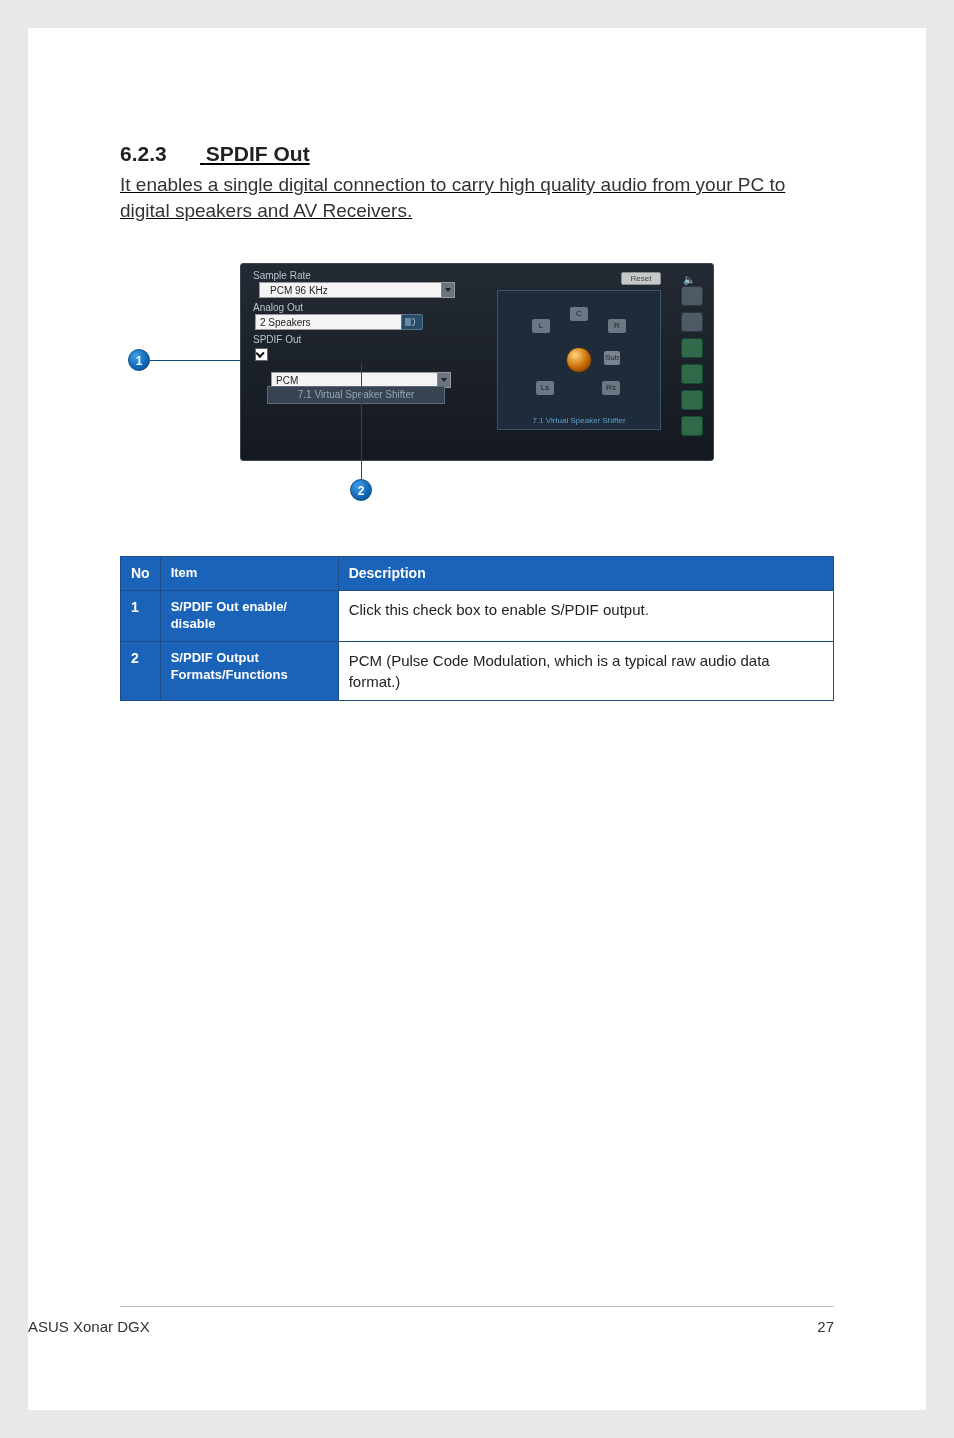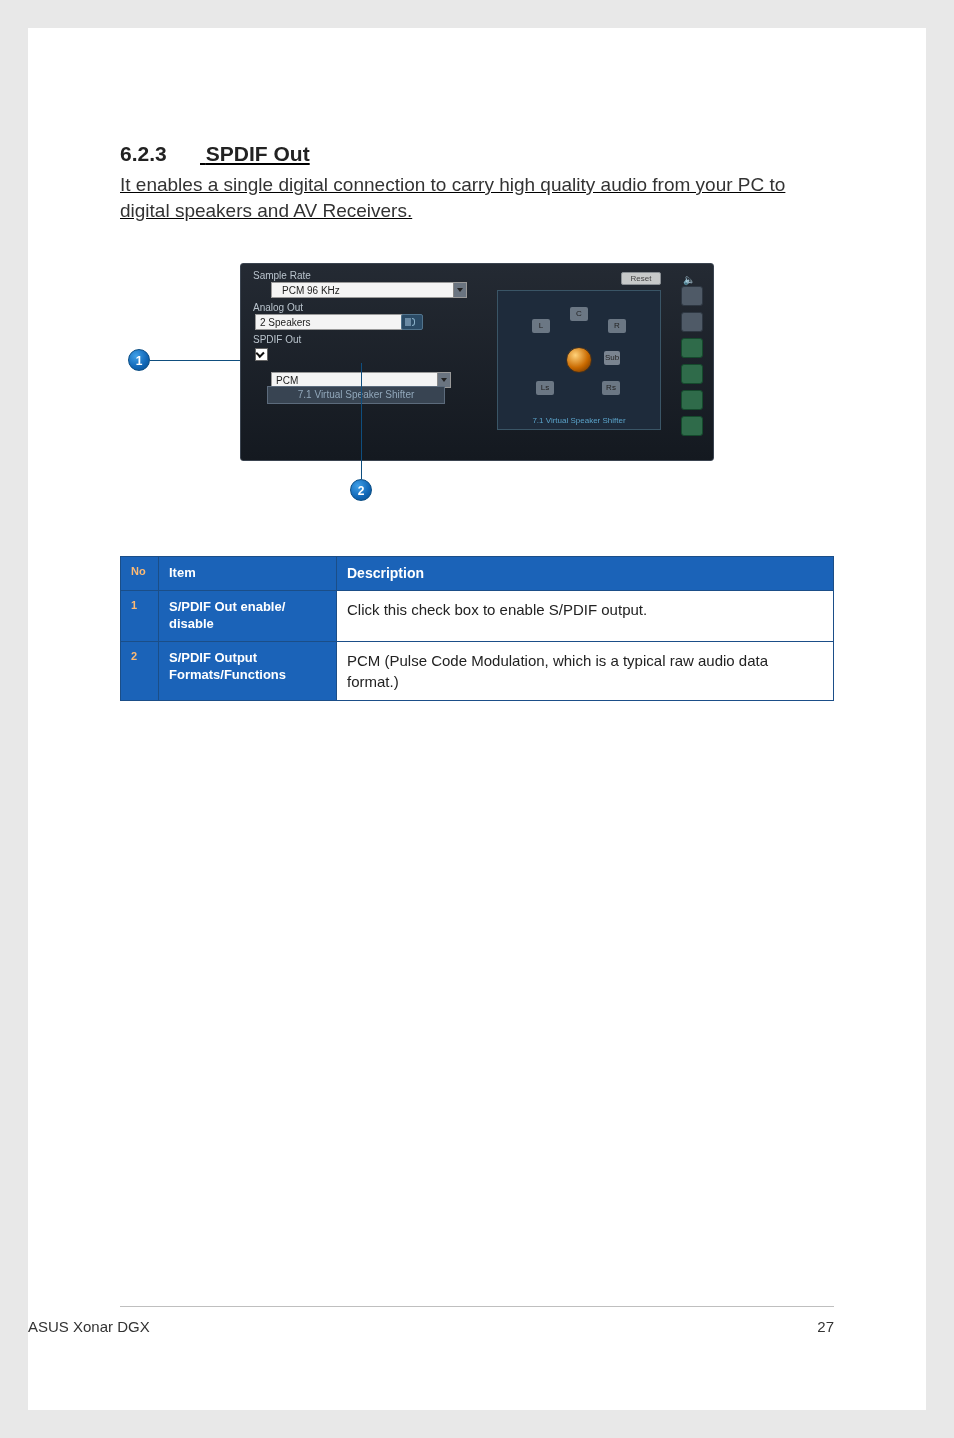--- a/index.html
+++ b/index.html
@@ -216,24 +216,24 @@
   }
   .tbl th {
     background: #1b63b8;
     color: #fff;
     font-weight: bold;
     font-size: 14px;
   }
   .tbl .num-col {
     width: 38px;
     background: #1b63b8;
-    color: #fdba74;
+    color: #ffffff;
     font-weight: bold;
     text-align: left;
-    font-size: 11px;
+    font-size: 14px;
   }
   .tbl .item-col {
     width: 178px;
     background: #1b63b8;
     color: #fff;
     font-weight: bold;
     font-size: 13px;
     line-height: 1.3;
   }
   .tbl .desc-col {
@@ -278,21 +278,21 @@
     </div>
     <div class="body-text">It enables a single digital connection to carry high quality audio from your PC to digital speakers and AV Receivers.</div>
 
     <div class="shot-wrap">
 
       <div class="bubble" style="left:8px; top:86px;">1</div>
       <div class="lead" style="left:30px; top:97px; width:102px; height:1px;"></div>
 
       <div class="panel">
         <span class="label" style="left:12px; top:6px;text-align:right;">Sample Rate</span>
-        <div class="select" style="left:30px; top:18px; width:196px;padding-left:10px;">
+        <div class="select" style="left:18px; top:18px; width:196px;padding-left:10px;">
           <span>PCM 96 KHz</span>
           <span class="arrow"></span>
         </div>
 
         <span class="label" style="left:12px; top:38px;">Analog Out</span>
         <div class="select" style="left:14px; top:50px; width:164px;">
           <span>2 Speakers</span>
           <span class="arrow"></span>
         </div>
         <div style="position:absolute; left:160px; top:50px; width:22px; height:16px; background:#2b4b66; border:1px solid #51738c; border-radius:2px;">

